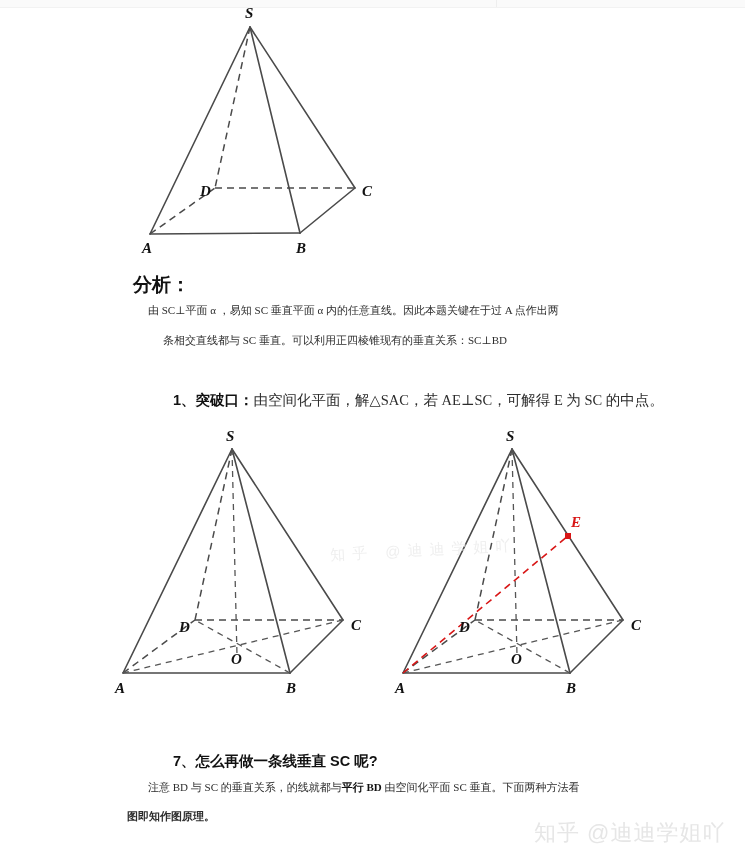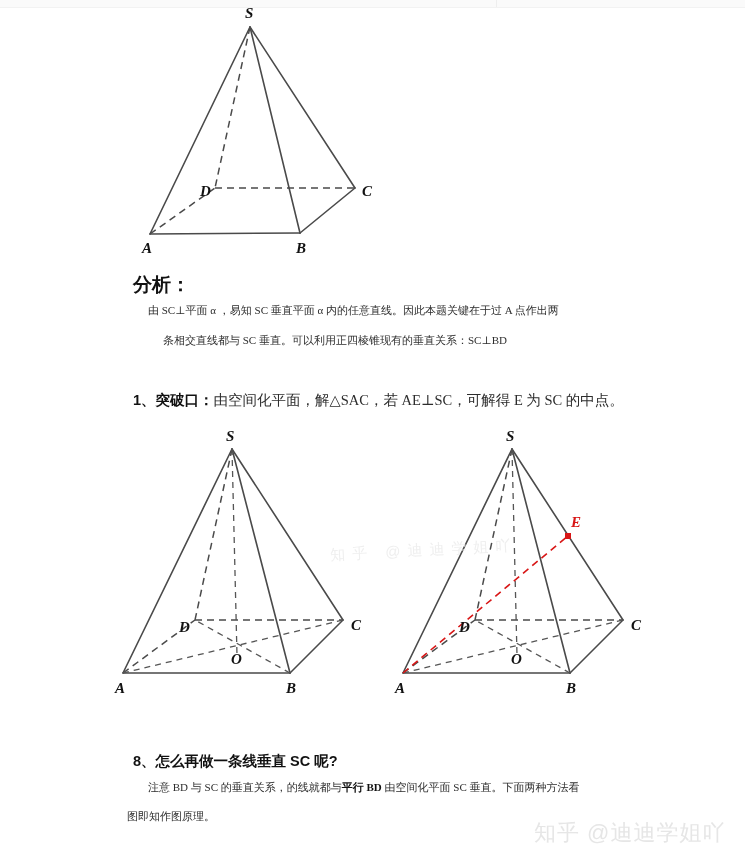--- a/index.html
+++ b/index.html
@@ -106,20 +106,21 @@
     color: #2d2d2d;
     white-space: nowrap;
   }
   .sec-head {
     position: absolute;
     font-family: "Liberation Sans", "DejaVu Sans", sans-serif;
     font-size: 14.5px;
     font-weight: bold;
     color: #111111;
     white-space: nowrap;
+    margin-left: 40px;
   }
   .sec-head .normal {
     font-family: "Liberation Serif", "DejaVu Serif", serif;
     font-weight: normal;
     color: #2d2d2d;
   }
 
   
   .wm-center {
     position: absolute;
@@ -233,23 +234,23 @@
       <text class="vlabel" x="191" y="268">B</text>
       <text class="vlabel" x="256" y="205">C</text>
       <text class="vlabel" x="84" y="207">D</text>
       <text class="vlabel" x="136" y="239">O</text>
       <text class="vlabel-red" x="196" y="102">E</text>
     </svg>
   </div>
 
   <div class="wm-center">知乎 @迪迪学姐吖</div>
 
-  <div class="sec-head" style="left:133px; top:752px;">8、怎么再做一条线垂直 SC 呢?</div>
+  <div class="sec-head" style="left:133px; top:752px;">7、怎么再做一条线垂直 SC 呢?</div>
 
   <div class="para-line" style="left:148px; top:780px;">
     <span>注意 BD 与 SC 的垂直关系，的线就都与</span><span class="bold">平行 BD</span><span> 由空间化平面 SC 垂直。下面两种方法看</span>
   </div>
 
-  <div class="para-line" style="left:127px; top:809px;">图即知作图原理。</div>
+  <div class="para-line" style="left:127px; top:809px;font-weight:bold;">图即知作图原理。</div>
 
   <div class="wm-footer">知乎 @迪迪学姐吖</div>
 
 </div>
 
 </body></html>

